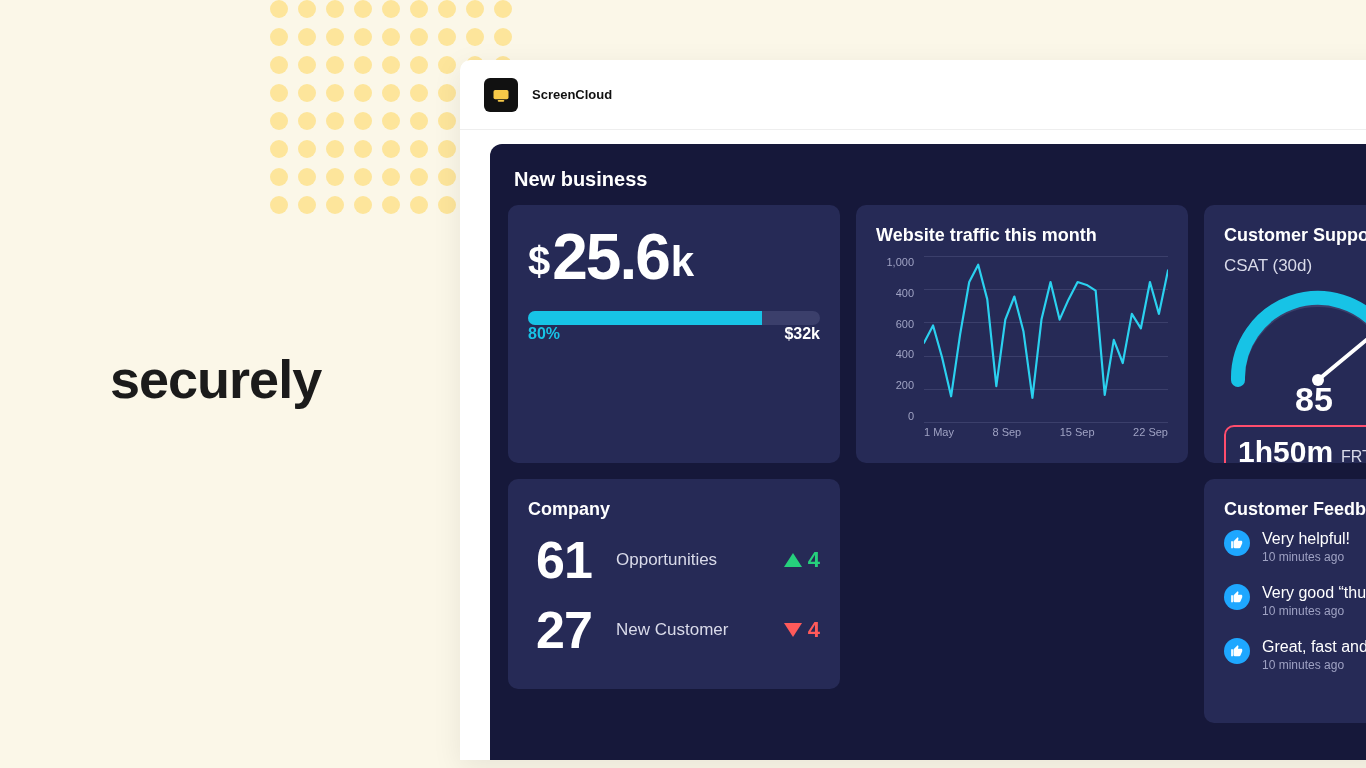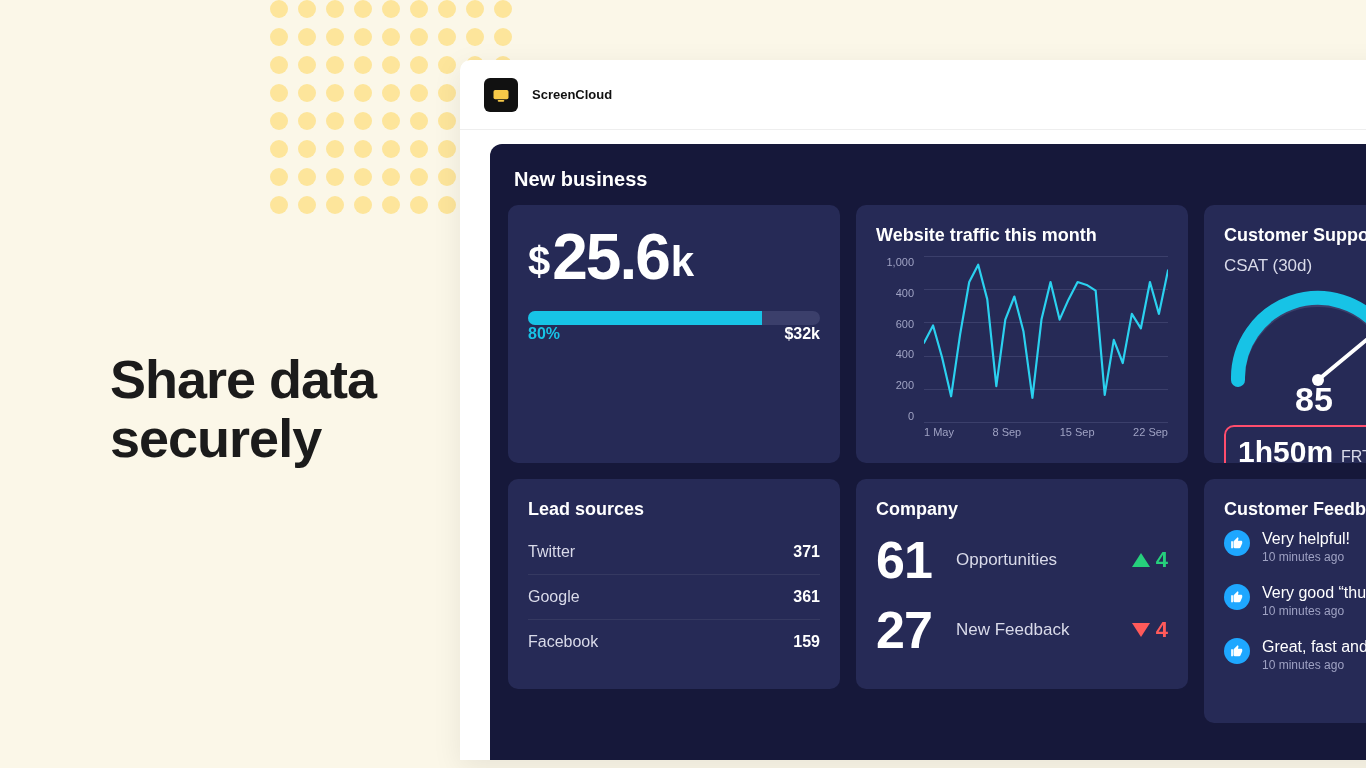--- a/index.html
+++ b/index.html
@@ -71,21 +71,21 @@
   .chart-svg { position:absolute; left:48px; right:0; top:0; bottom:24px; }
   .chart-xlabels { position:absolute; left:48px; right:0; bottom:0; height:20px; display:flex; justify-content:space-between; font-size:11px; color:#9fa2c3;}
 
   
   .lead-row { display:flex; justify-content:space-between; padding:13px 0; border-bottom:1px solid rgba(255,255,255,0.07); font-size:16px;}
   .lead-row:last-child { border-bottom:none; }
   .lead-name { color:#d9dae9; }
   .lead-val { font-weight:700; color:#fff; }
 
   
-  .pipe-metric { display:flex; align-items:center; justify-content:space-between; gap:10px; }
+  .pipe-metric { display:flex; align-items:center; justify-content:space-between; gap:10px;margin-left:8px; }
   .pipe-metric + .pipe-metric { margin-top:10px; }
   .pipe-big { font-size:52px; font-weight:800; letter-spacing:-1px; min-width:70px;}
   .pipe-label { flex:1; font-size:17px; color:#d9dae9; }
   .pipe-delta { display:flex; align-items:center; gap:6px; font-size:22px; font-weight:700;}
   .pipe-delta.up { color:#26d07c; }
   .pipe-delta.down { color:#ff5a5a; }
   .tri { width:0; height:0; border-left:9px solid transparent; border-right:9px solid transparent;}
   .tri.up { border-bottom:14px solid #26d07c; }
   .tri.down { border-top:14px solid #ff5a5a; }
 
@@ -184,21 +184,20 @@
     <div class="d" style="left: 56px; top: 196px;"></div>
     <div class="d" style="left: 84px; top: 196px;"></div>
     <div class="d" style="left: 112px; top: 196px;"></div>
     <div class="d" style="left: 140px; top: 196px;"></div>
     <div class="d" style="left: 168px; top: 196px;"></div>
     <div class="d" style="left: 196px; top: 196px;"></div>
     <div class="d" style="left: 224px; top: 196px;"></div>
   </div>
 
 <div class="headline">
-  <div>Share data</div>
   <div>securely</div>
 </div>
 
 <div class="app">
   <div class="app-header">
     <div class="app-logo">
       <svg viewBox="0 0 24 24">
           <rect x="3" y="6" width="18" height="11" rx="2" fill="#f7c948"></rect>
           <rect x="8" y="18" width="8" height="2" rx="1" fill="#f7c948"></rect>
         </svg>
@@ -257,52 +256,35 @@
                     <span>8 Sep</span>
                     <span>15 Sep</span>
                     <span>22 Sep</span>
                   </div>
               </div>
             </div>
           </div>
 
           <div class="row-bot">
 
-            <div class="card leads">
-              <div class="card-title">Lead sources</div>
-              <div>
-                  <div class="lead-row">
-                    <span class="lead-name">Twitter</span>
-                    <span class="lead-val">371</span>
-                  </div>
-                  <div class="lead-row">
-                    <span class="lead-name">Google</span>
-                    <span class="lead-val">361</span>
-                  </div>
-                  <div class="lead-row">
-                    <span class="lead-name">Facebook</span>
-                    <span class="lead-val">159</span>
-                  </div>
-                </div>
-            </div>
 
             <div class="card pipeline">
               <div class="card-title">Company</div>
               <div>
                   <div class="pipe-metric">
                     <span class="pipe-big">61</span>
                     <span class="pipe-label">Opportunities</span>
                     <span class="pipe-delta up">
                       <span class="tri up"></span>
                       <span>4</span>
                     </span>
                   </div>
                   <div class="pipe-metric">
                     <span class="pipe-big">27</span>
-                    <span class="pipe-label">New Feedback</span>
+                    <span class="pipe-label">New Customer</span>
                     <span class="pipe-delta down">
                       <span class="tri down"></span>
                       <span>4</span>
                     </span>
                   </div>
                 </div>
             </div>
           </div>
         </div>
 

